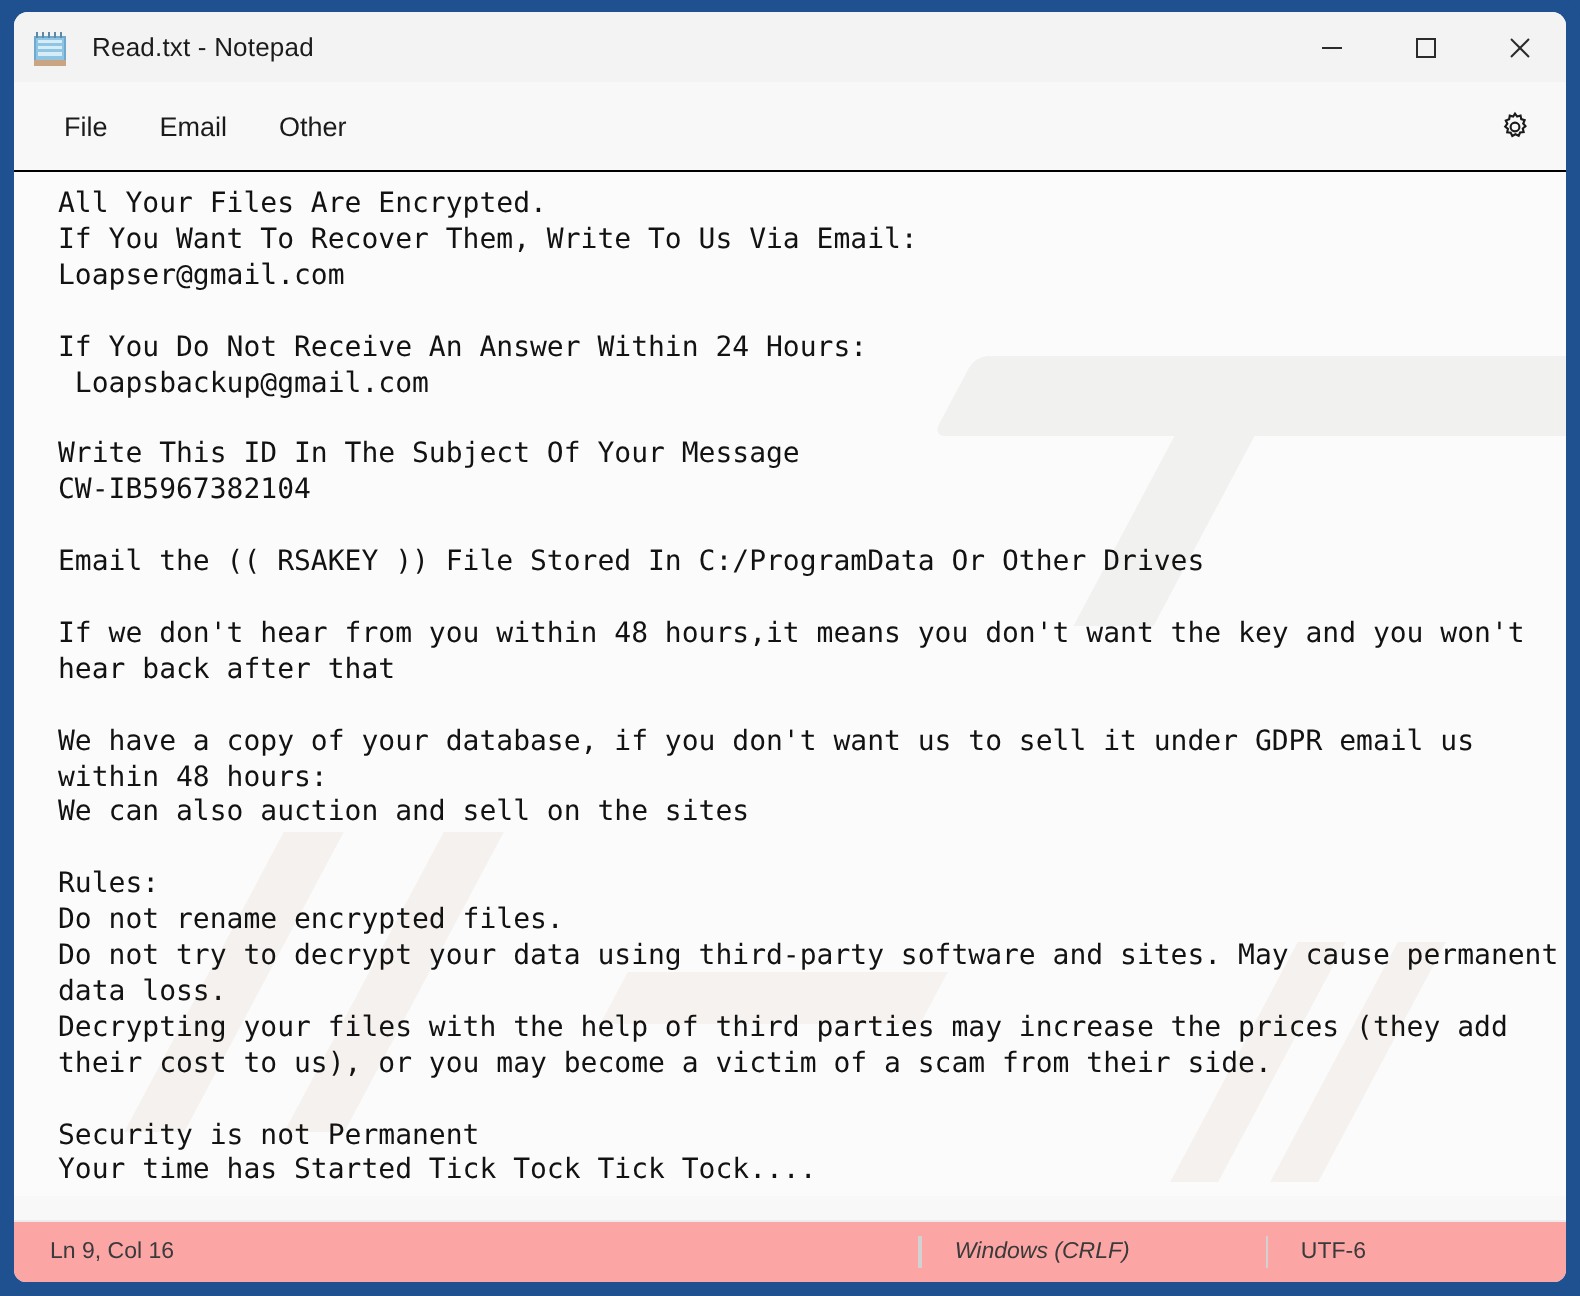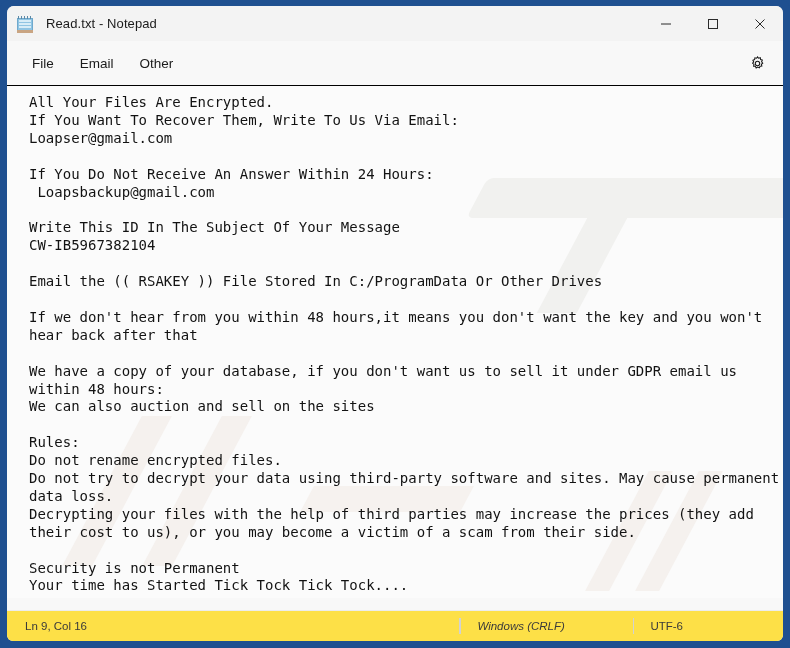--- a/index.html
+++ b/index.html
@@ -210,21 +210,21 @@
     line-height: 17.9px;
     color: #121212;
     white-space: pre;
     letter-spacing: 0px;
   }
 
   
   .statusbar {
     height: 30px;
     flex: 0 0 30px;
-    background: #fde047;
+    background: #fca5a5;
     display: flex;
     align-items: center;
     font-size: 11.5px;
     color: #3a3a3a;
     position: relative;
     border-top: 1px solid #ececec;
     margin-top: 12px;
   }
   .sb-cell {
     display: flex;

